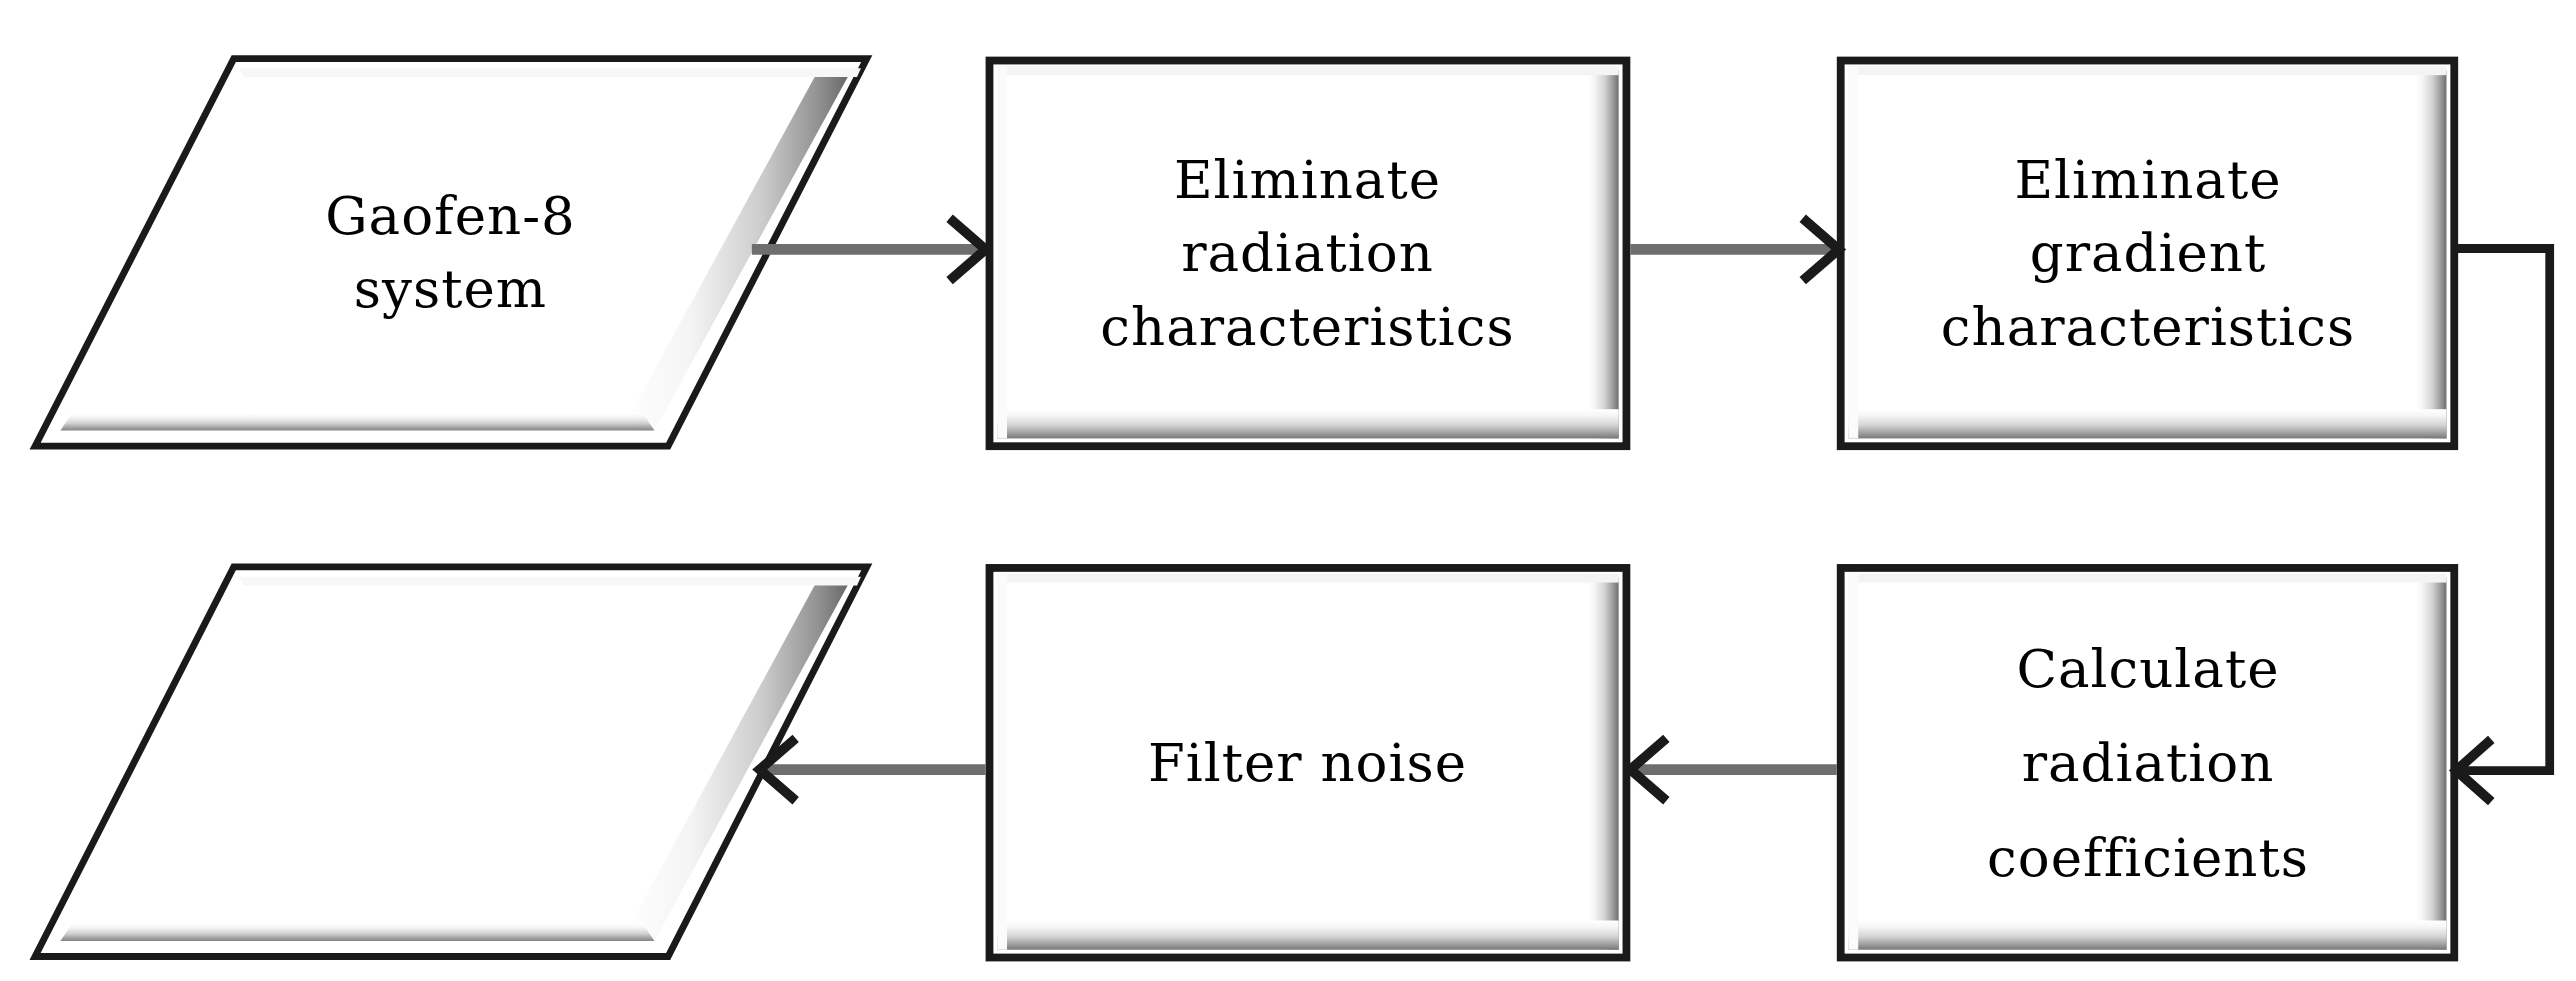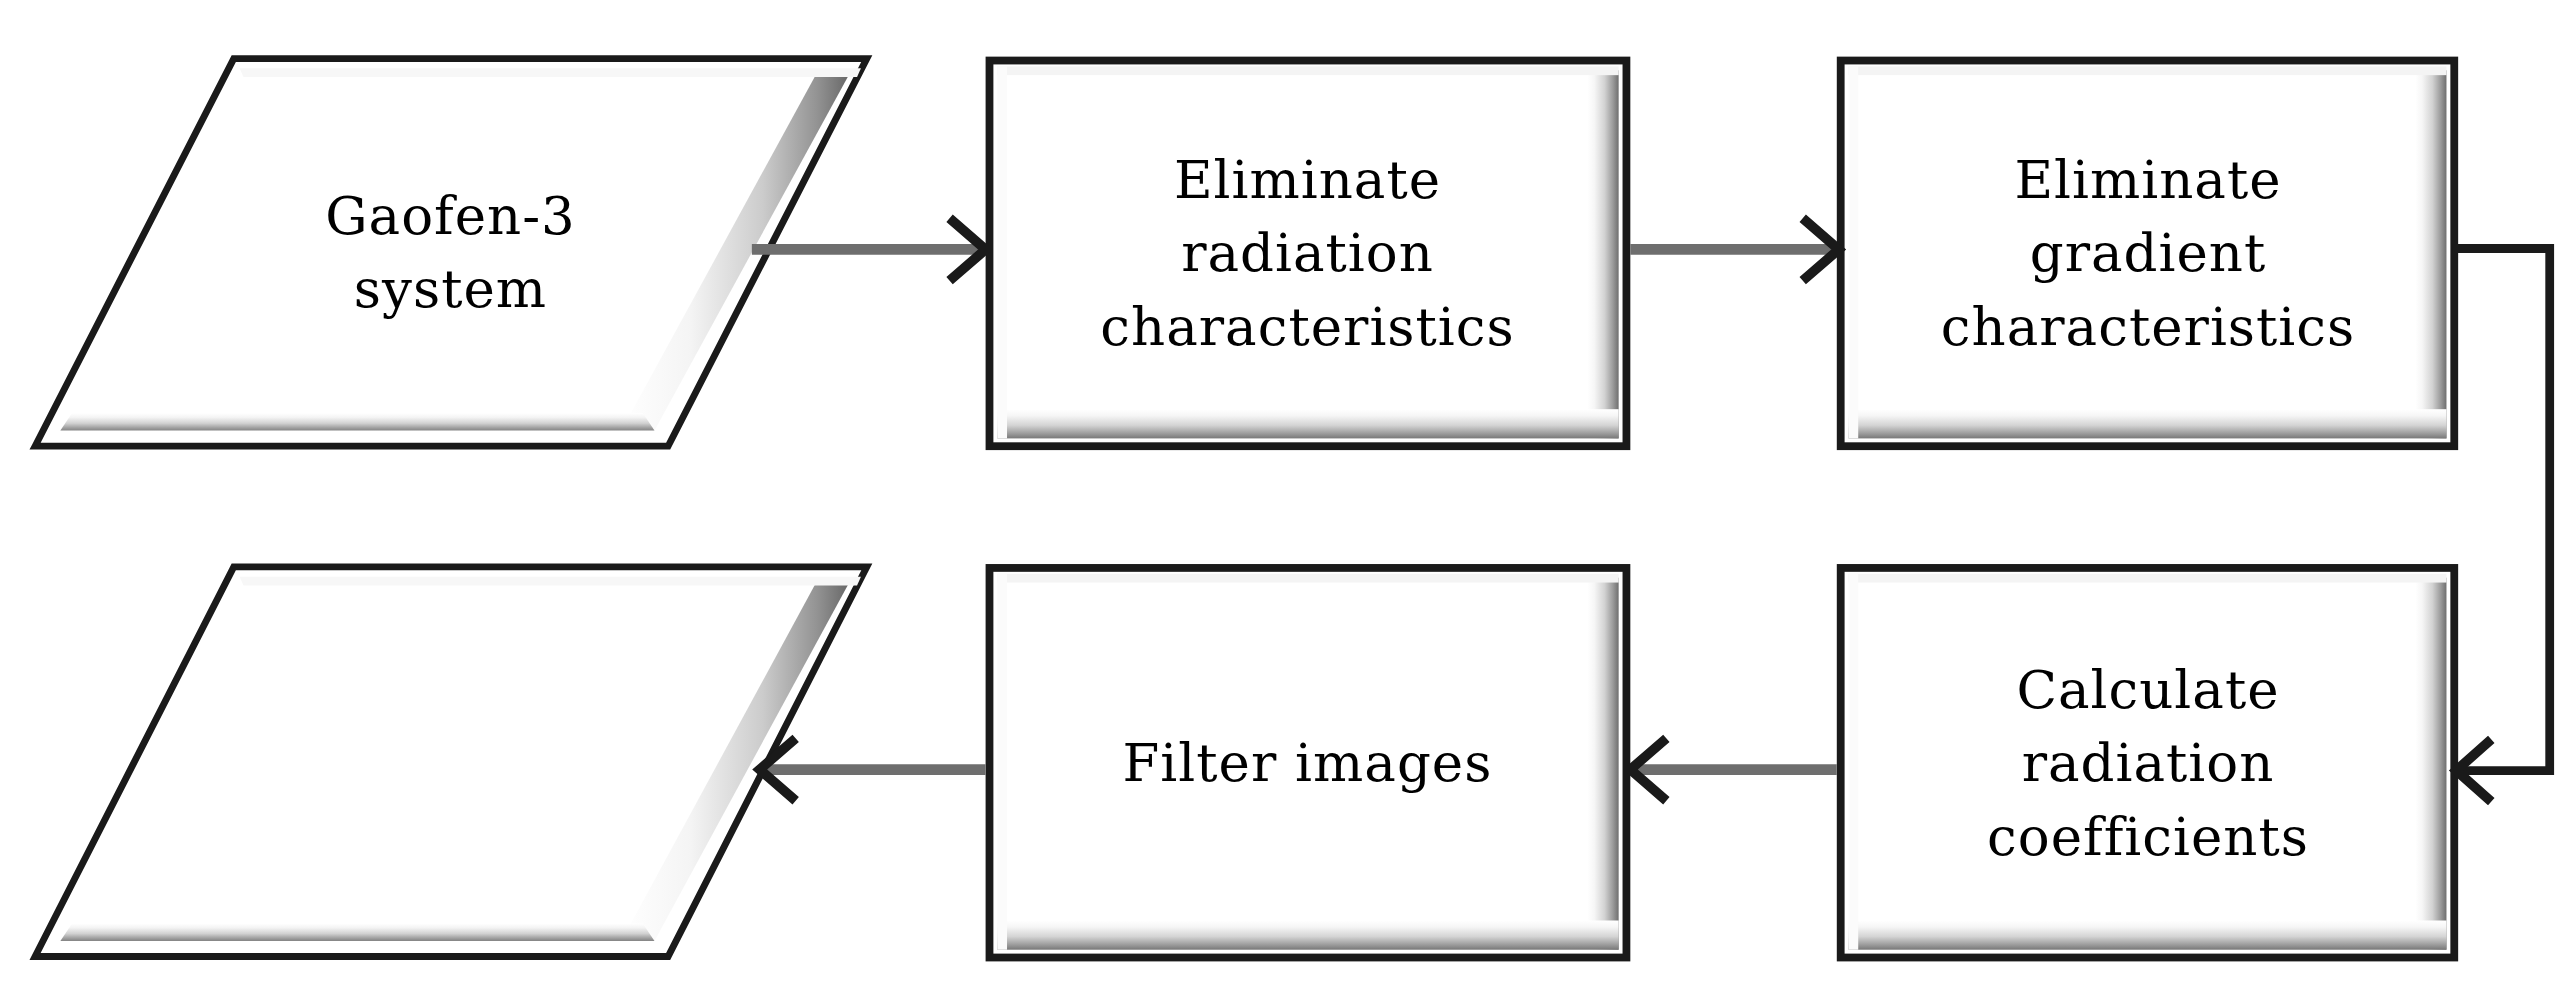--- a/index.html
+++ b/index.html
@@ -149,43 +149,43 @@
       <path d="M 1711 758 L 1674 790 L 1711 822" fill="none" stroke="#1a1a1a" stroke-width="10" stroke-linecap="butt" stroke-linejoin="miter"></path>
     </g>
 
     <g>
       <line x1="1012" y1="790" x2="780" y2="790" stroke="#6e6e6e" stroke-width="11"></line>
       <path d="M 817 758 L 780 790 L 817 822" fill="none" stroke="#1a1a1a" stroke-width="10" stroke-linecap="butt" stroke-linejoin="miter"></path>
     </g>
   </svg>
 
   <div class="node-label" style="left:175px; top:58px; width:551px; height:388px;">
-    <span class="ln">Gaofen-3</span>
+    <span class="ln">Gaofen-8</span>
     <span class="ln">system</span>
   </div>
 
   <div class="node-label" style="left:989px; top:60px; width:637px; height:386px;">
     <span class="ln">Eliminate</span>
     <span class="ln">radiation</span>
     <span class="ln">characteristics</span>
   </div>
 
   <div class="node-label" style="left:1841px; top:60px; width:614px; height:386px;">
     <span class="ln">Eliminate</span>
     <span class="ln">gradient</span>
     <span class="ln">characteristics</span>
   </div>
 
-  <div class="node-label" style="left:1841px; top:568px; width:614px; height:390px;">
+  <div class="node-label" style="left:1841px; top:568px; width:614px; height:390px;gap:21px;">
     <span class="ln">Calculate</span>
     <span class="ln">radiation</span>
     <span class="ln">coefficients</span>
   </div>
 
   <div class="node-label" style="left:989px; top:568px; width:637px; height:390px;">
-    <span class="ln">Filter images</span>
+    <span class="ln">Filter noise</span>
   </div>
 
   <div class="node-label" style="left:175px; top:567px; width:551px; height:390px;">
   </div>
 
 </div>
 
 
 </body></html>

